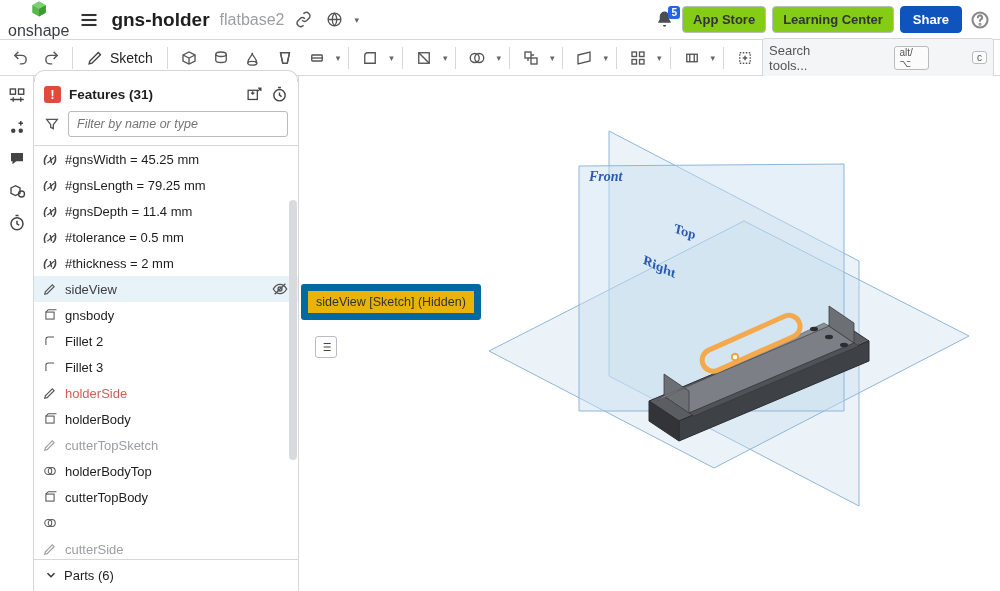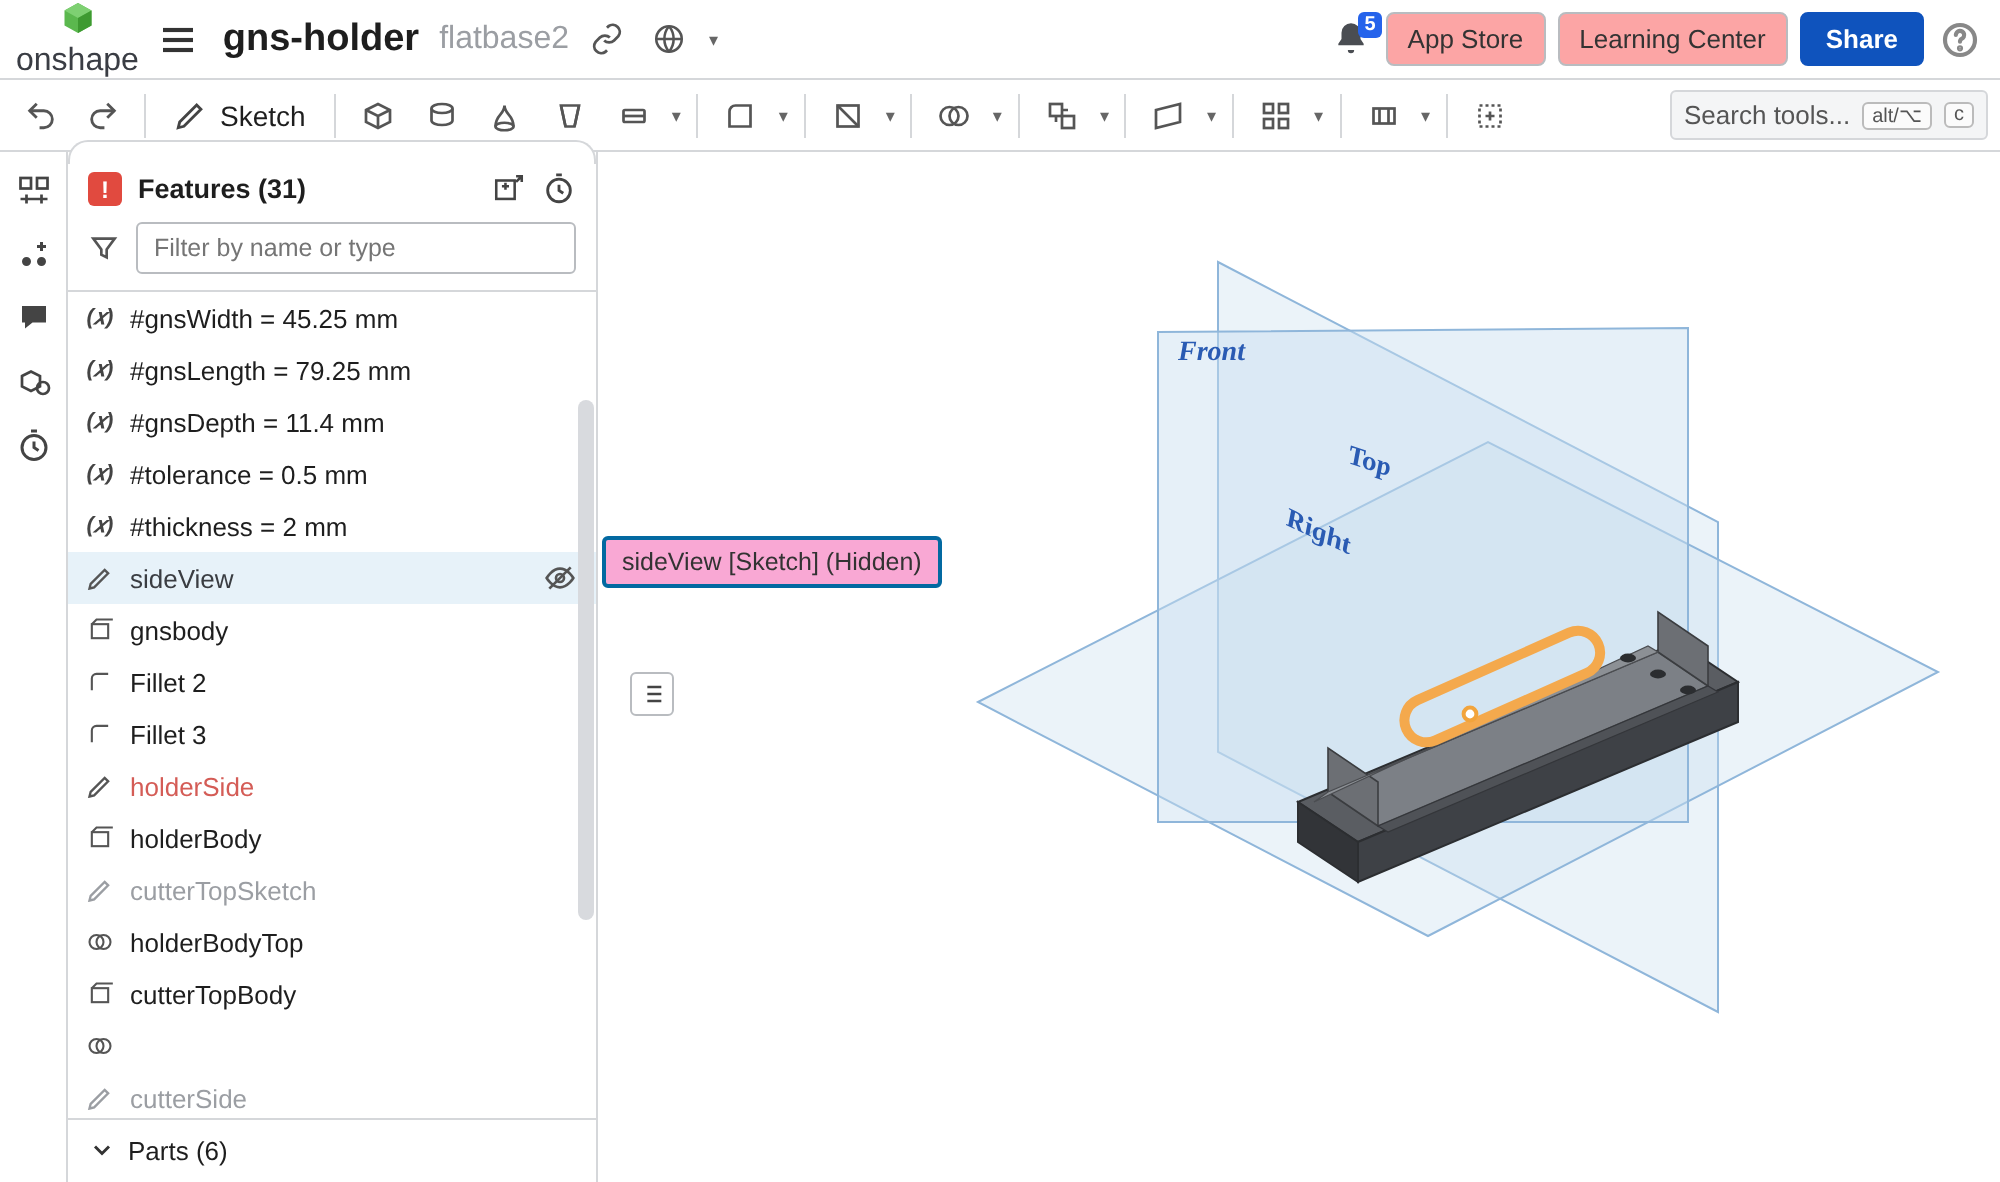--- a/index.html
+++ b/index.html
@@ -51,27 +51,27 @@
   .topbar .spacer { flex: 1; }
   .notif { position:relative; cursor:pointer; padding:2px;}
   .notif-badge {
     position:absolute; top:-2px; right:-4px;
     background:#2563eb; color:#fff; font-size:10px;
     border-radius:3px; padding:0 3px; line-height:13px;
     font-weight:600;
   }
   .top-btn {
     border:1px solid var(--border-dark);
-    background:#fca5a5;
+    background:#84cc16;
     border-radius:4px;
     padding:5px 10px;
     font-size:13px;
     cursor:pointer;
     color:#333;
-    font-weight:400;
+    font-weight:700;
   }
   .share-btn {
     background: var(--share-blue);
     color:#fff;
     border:1px solid var(--share-blue);
     font-weight:600;
     border-radius:4px;
     padding:5px 12px;
     cursor:pointer;
     font-size:13px;
@@ -104,21 +104,21 @@
     border:1px solid var(--border);
     border-radius:3px;
     padding:4px 6px;
     display:flex; align-items:center; gap:6px;
     font-size:13px;
     color:#555;
   }
   .kbd {
     border:1px solid #bbb; border-radius:3px;
     padding:0 4px; font-size:10px; background:#fbfbfb;
-    font-family:inherit; color:#555;
+    font-family:inherit; color:#555;margin-left:37px;
   }
 
   
   .main {
     height: calc(591px - 40px - 36px);
     display:flex;
   }
   .leftrail {
     width: 34px;
     border-right:1px solid var(--border);
@@ -160,20 +160,21 @@
     font-size:12px;font-weight:700;
   }
   .hdr-icon { cursor:pointer; color:#444;}
   .filter-row { display:flex; align-items:center; gap:8px; padding:0 10px 8px; }
   .filter-input {
     flex:1;
     border:1px solid var(--border-dark);
     border-radius:3px;
     padding:5px 8px;
     font-size:12.5px;
+    font-style:italic;
     color:#000000;
   }
   .feature-list {
     flex:1;
     overflow-y:hidden;
     position:relative;
     border-top:1px solid var(--border);
   }
   .feature-scroll {
     position:absolute; inset:0;
@@ -212,23 +213,23 @@
     font-size:13px;
   }
 
   
   .canvas {
     flex:1; position:relative; background:#ffffff;
     overflow:hidden;
   }
   .tooltip {
     position:absolute;
-    left:2px; top:192px;
-    background:#f9a8d4;
-    border:2px solid #0369a1;
+    left:2px; top:208px;
+    background:#eab308;
+    border:7px solid #0369a1;
     border-radius:3px;
     padding:4px 8px;
     font-size:12.5px;
     color:#333;
     white-space:nowrap;
     z-index:5;
   }
   .canvas-icon {
     position:absolute;
     left:16px; top:260px;

